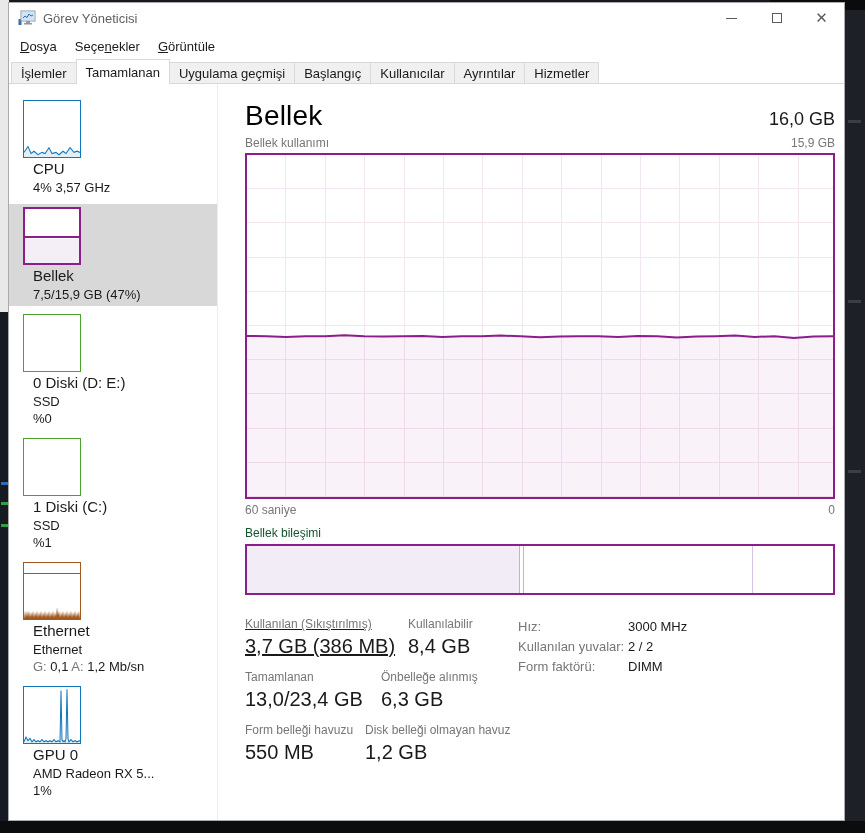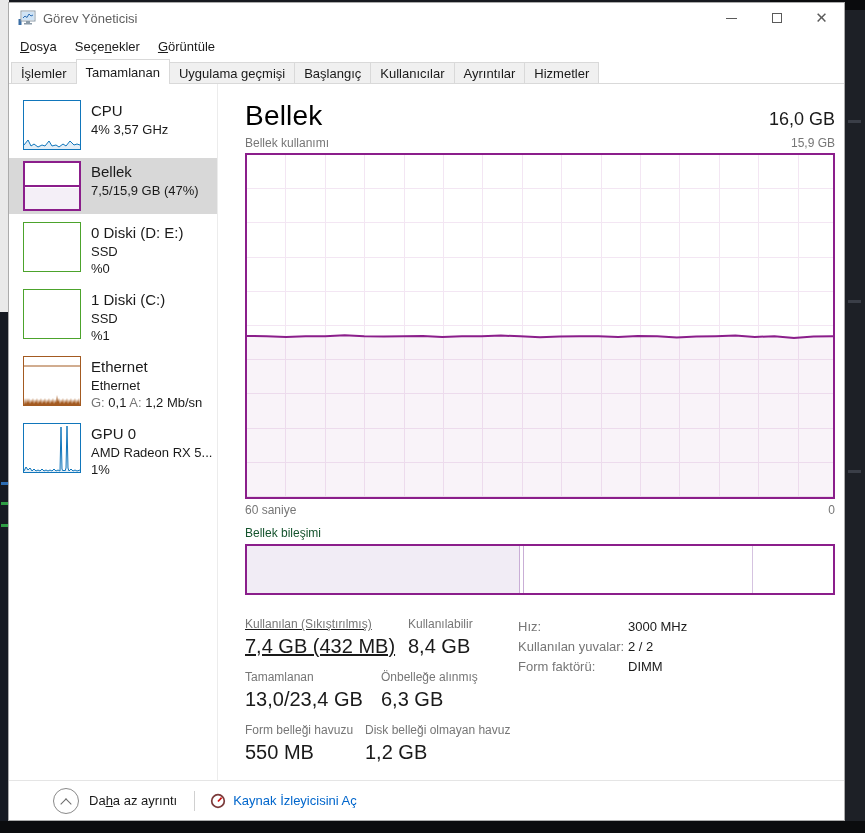--- a/index.html
+++ b/index.html
@@ -45,21 +45,21 @@
   .tabstrip { height:25px; display:flex; align-items:flex-end; padding-left:2px; border-bottom:1px solid #d9d9d9; flex:0 0 auto; position:relative; }
   .tab {
     font-size:13px; padding:3px 9px 4px 9px; border:1px solid #d9d9d9; border-bottom:none;
     background:#f0f0f0; margin-right:-1px; height:21px; white-space:nowrap; color:#1a1a1a;
   }
   .tab.active { background:#fff; height:25px; padding-top:5px; margin-bottom:-1px; z-index:2; }
 
   
   .content { flex:1; display:flex; min-height:0; }
   .sidebar { width:209px; flex:0 0 209px; border-right:1px solid #ececec; padding-top:13px; }
-  .tile { display:flex; padding:3px 0 3px 14px; min-height:56px; margin-bottom:5px; cursor:default; }
+  .tile { display:flex; padding:3px 0 3px 14px; min-height:56px; margin-bottom:5px; cursor:default;flex-direction:column; }
   .tile.selected { background:#d8d8d8; }
   .minichart { width:58px; height:50px; background:#fff; flex:0 0 58px; position:relative; }
   .minichart.cpu, .minichart.gpu { border:1px solid #1176bb; }
   .minichart.disk { border:1px solid #4ca32c; }
   .minichart.eth { border:1px solid #a35a21; }
   .minichart.mem { border:2px solid #8b1e8b; }
   .minichart svg { position:absolute; inset:0; width:100%; height:100%; }
   .mem-split { position:absolute; left:0; right:0; top:0; height:53%; border-bottom:2px solid #8b1e8b; background:#fff; }
   .mem-lower { position:absolute; left:0; right:0; bottom:0; height:45%; background:#f4eff7; }
   .tile-text { margin-left:10px; padding-top:1px; }
@@ -275,21 +275,21 @@
         <div class="seg seg-mod" style="width: 0.7%;"></div>
         <div class="seg seg-standby" style="width: 39%;"></div>
         <div class="seg seg-free" style="width: 13.7%;"></div>
       </div>
 
       <div class="stats">
 
         <div class="stat-row">
           <div class="stat-cell w1">
             <div class="stat-label">Kullanılan (Sıkıştırılmış)</div>
-            <div class="stat-value">7,4 GB (432 MB)</div>
+            <div class="stat-value">3,7 GB (386 MB)</div>
           </div>
           <div class="stat-cell">
             <div class="stat-label">Kullanılabilir</div>
             <div class="stat-value">8,4 GB</div>
           </div>
         </div>
 
         <div class="stat-row">
           <div class="stat-cell w2">
             <div class="stat-label">Tamamlanan</div>
@@ -324,30 +324,14 @@
           <div class="detail-row">
             <div class="detail-label">Form faktörü:</div>
             <div class="detail-value">DIMM</div>
           </div>
         </div>
 
       </div>
     </div>
   </div>
 
-  <div class="footer">
-    <div class="less-btn">
-      <div class="chev-circle">
-          <div class="chev"></div>
-        </div>
-      <span class="less-label"><span>Da</span><span class="acc">h</span><span>a az ayrıntı</span></span>
-    </div>
-    <div class="foot-sep"></div>
-    <div class="resmon-link">
-      <svg width="16" height="16" viewBox="0 0 16 16">
-        <circle cx="8" cy="8" r="6.3" fill="#ffffff" stroke="#7a3a3a" stroke-width="1.7"></circle>
-        <line x1="8" y1="8.5" x2="11.6" y2="4.6" stroke="#cc1111" stroke-width="1.7"></line>
-      </svg>
-      <span class="link-text">Kaynak İzleyicisini Aç</span>
-    </div>
-  </div>
 
 </div>
 
 </body></html>

